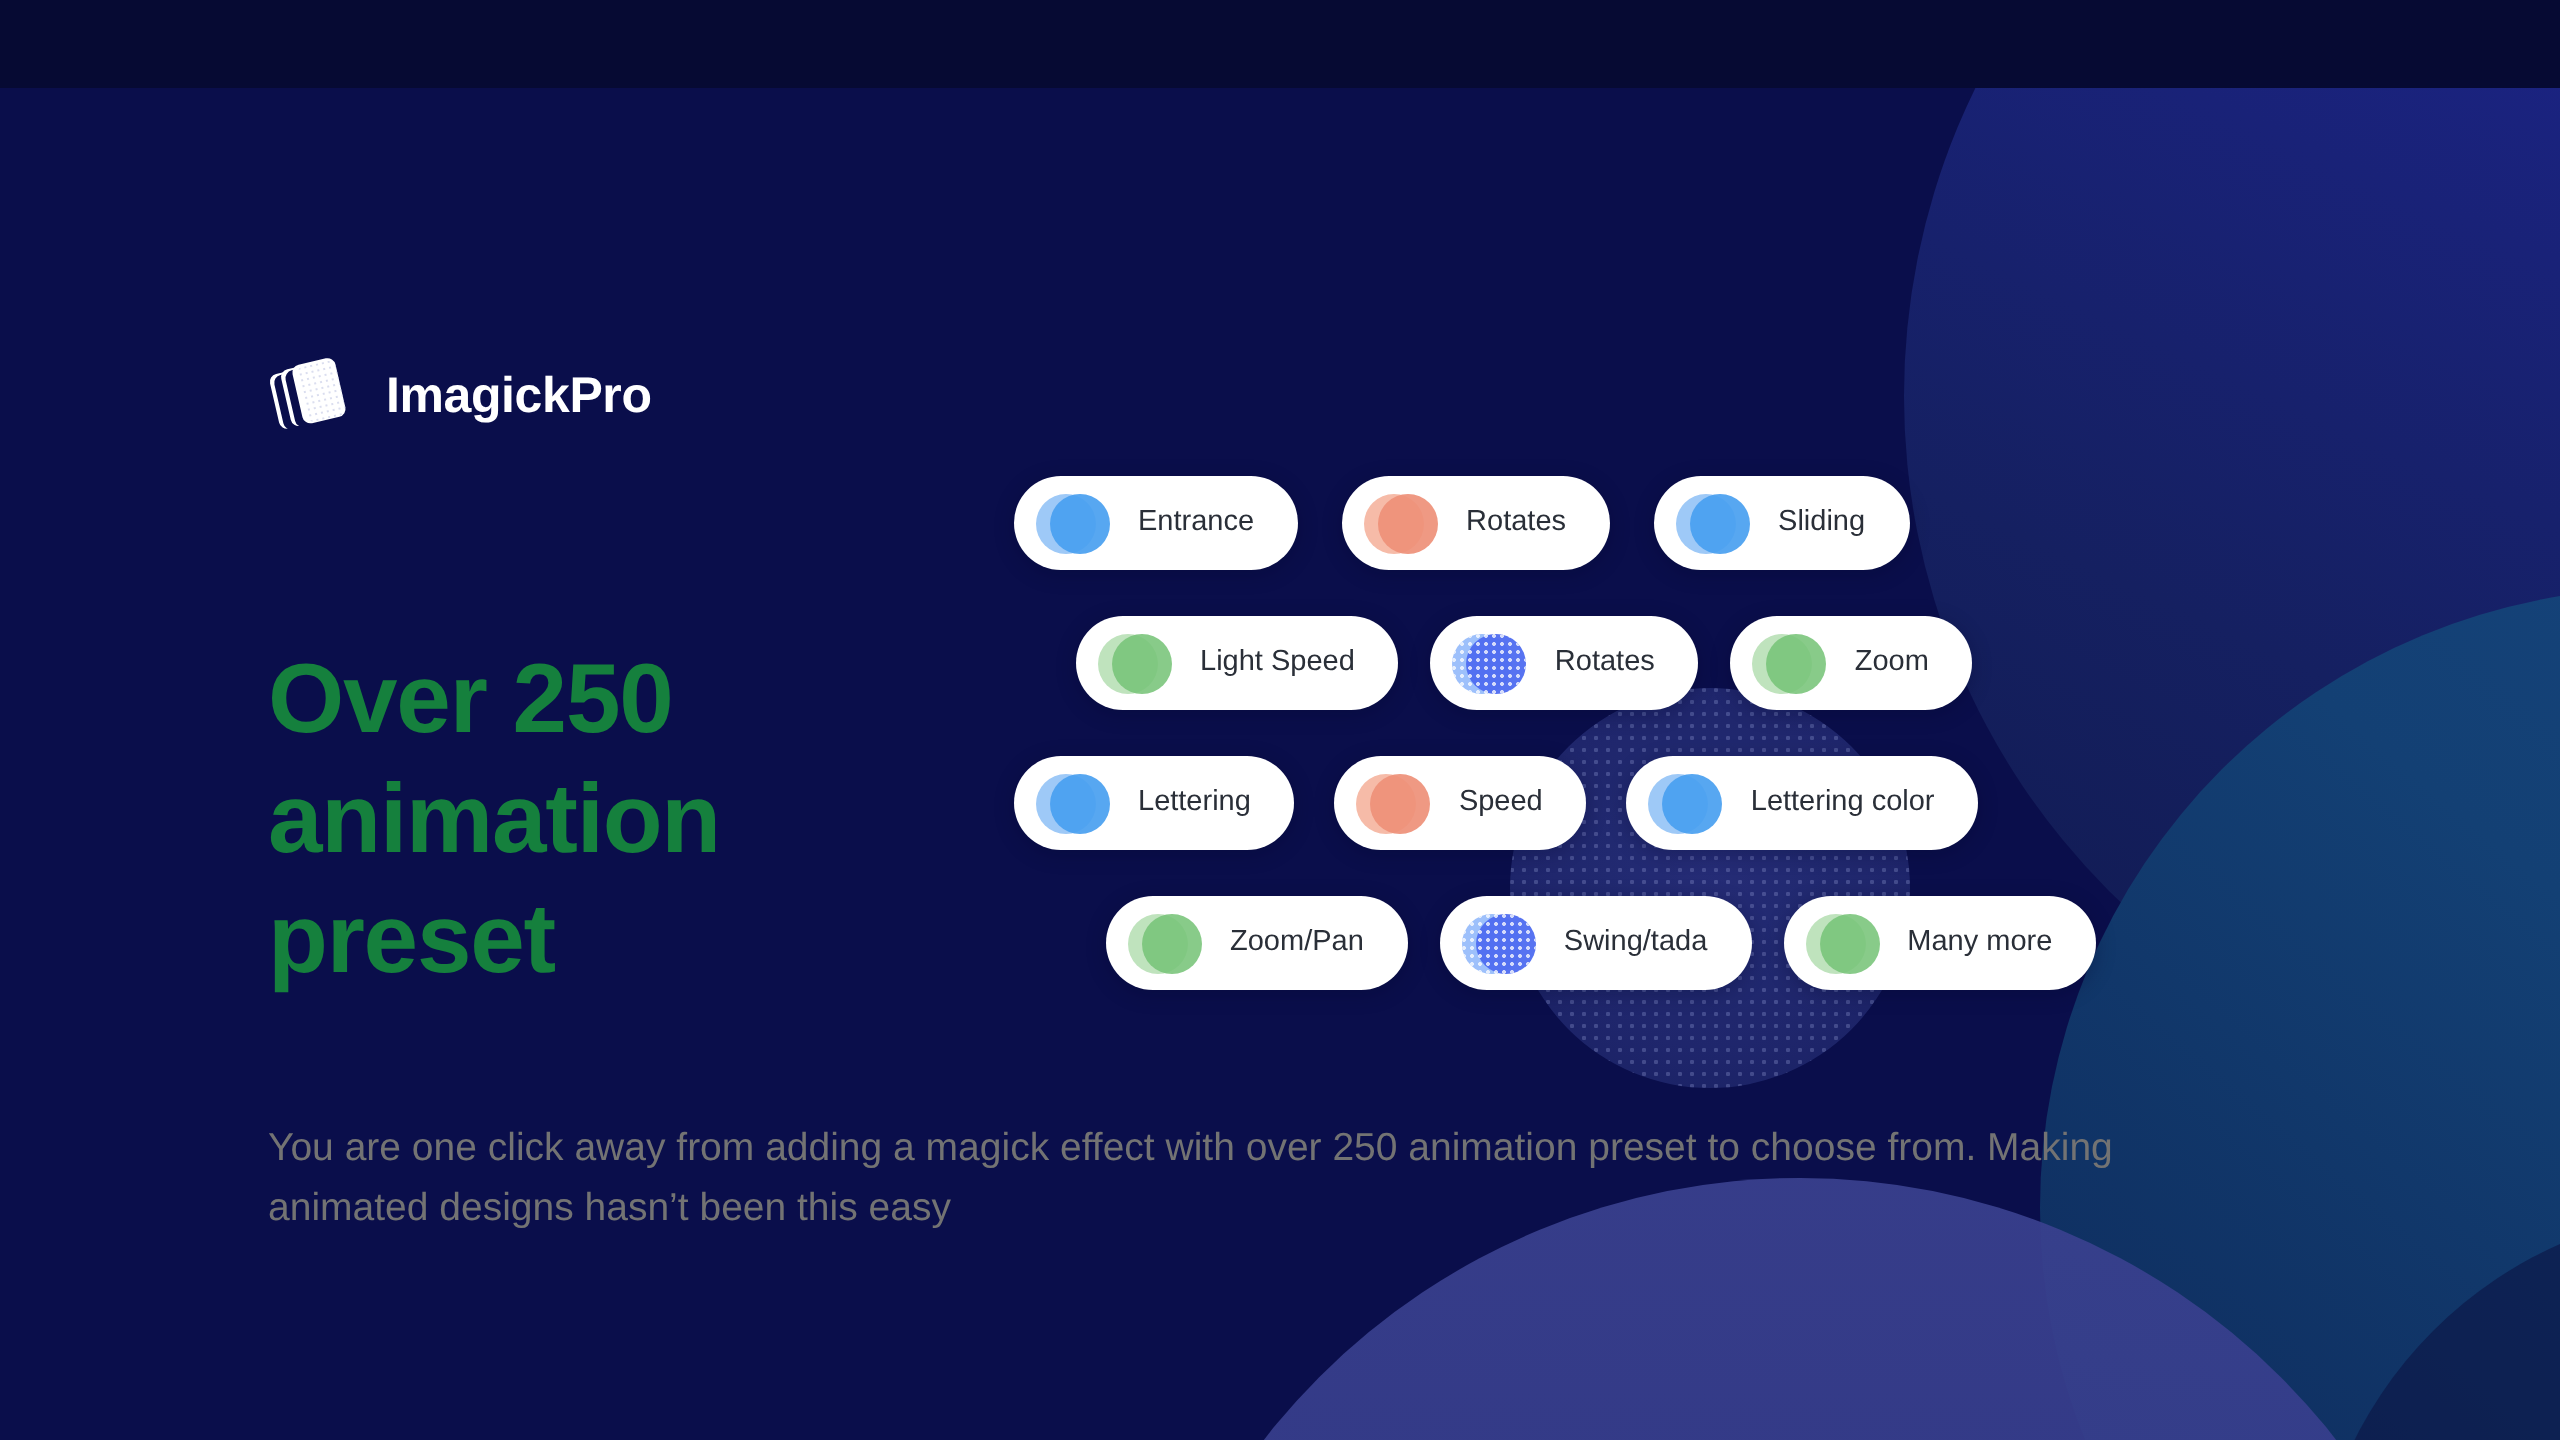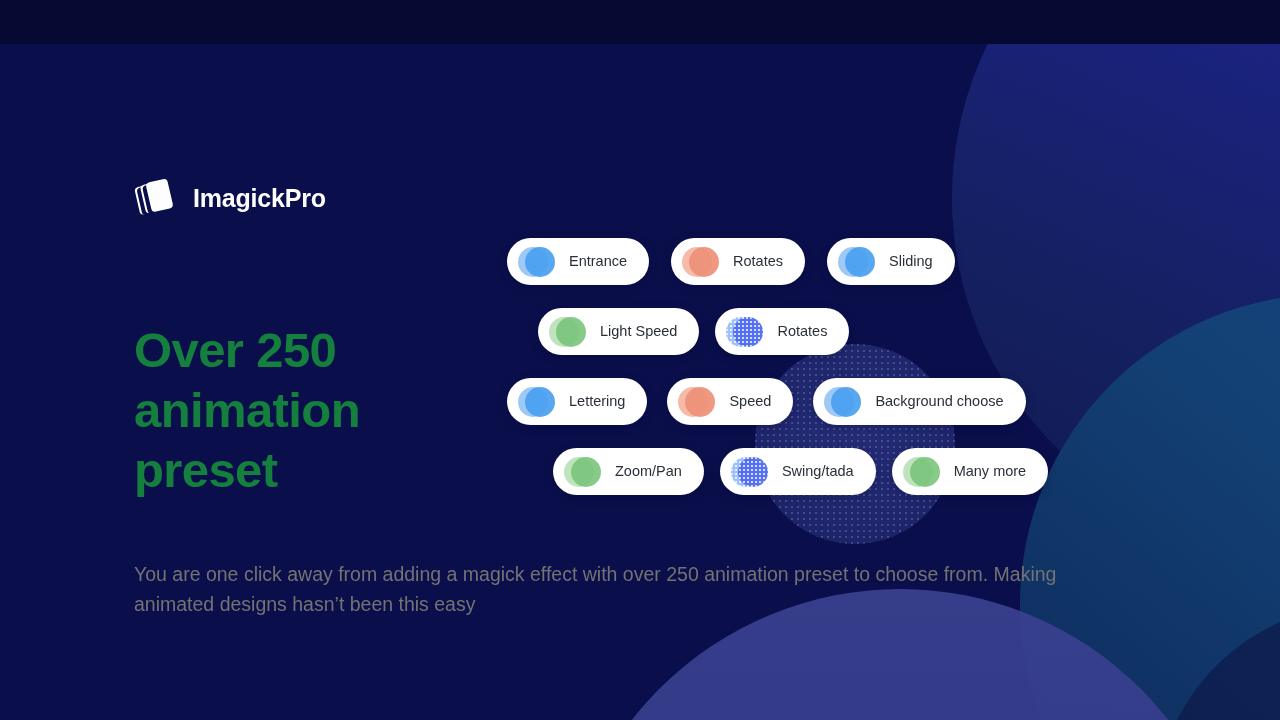--- a/index.html
+++ b/index.html
@@ -289,20 +289,27 @@
           </span>
           <span class="chip-label">Light Speed</span>
         </div>
         <div class="chip">
           <span class="chip-icon ic-indigo dotted">
             <i class="a"></i>
             <i class="b"></i>
           </span>
           <span class="chip-label">Rotates</span>
         </div>
+        <div class="chip">
+          <span class="chip-icon ic-green">
+            <i class="a"></i>
+            <i class="b"></i>
+          </span>
+          <span class="chip-label">Zoom</span>
+        </div>
       </div>
     <div class="chip-row r3">
         <div class="chip">
           <span class="chip-icon ic-blue">
             <i class="a"></i>
             <i class="b"></i>
           </span>
           <span class="chip-label">Lettering</span>
         </div>
         <div class="chip">
@@ -310,21 +317,21 @@
             <i class="a"></i>
             <i class="b"></i>
           </span>
           <span class="chip-label">Speed</span>
         </div>
         <div class="chip">
           <span class="chip-icon ic-blue">
             <i class="a"></i>
             <i class="b"></i>
           </span>
-          <span class="chip-label">Background choose</span>
+          <span class="chip-label">Lettering color</span>
         </div>
       </div>
     <div class="chip-row r4">
         <div class="chip">
           <span class="chip-icon ic-green">
             <i class="a"></i>
             <i class="b"></i>
           </span>
           <span class="chip-label">Zoom/Pan</span>
         </div>

